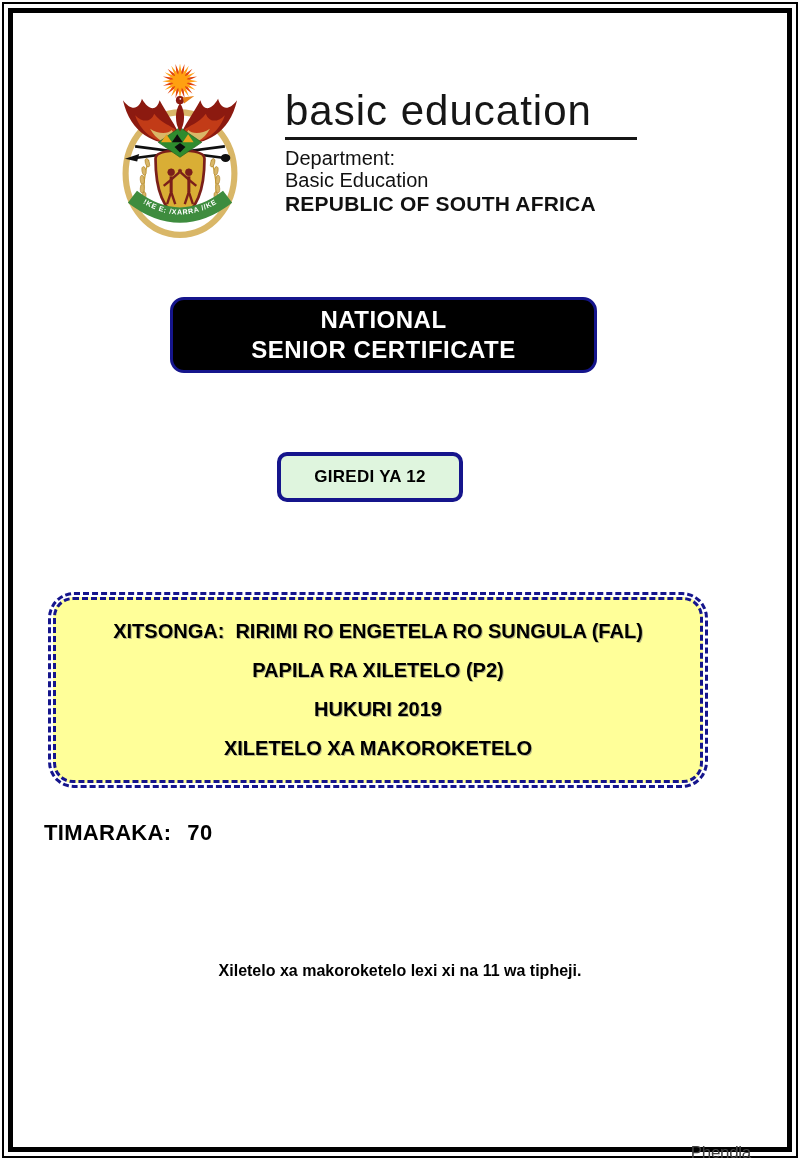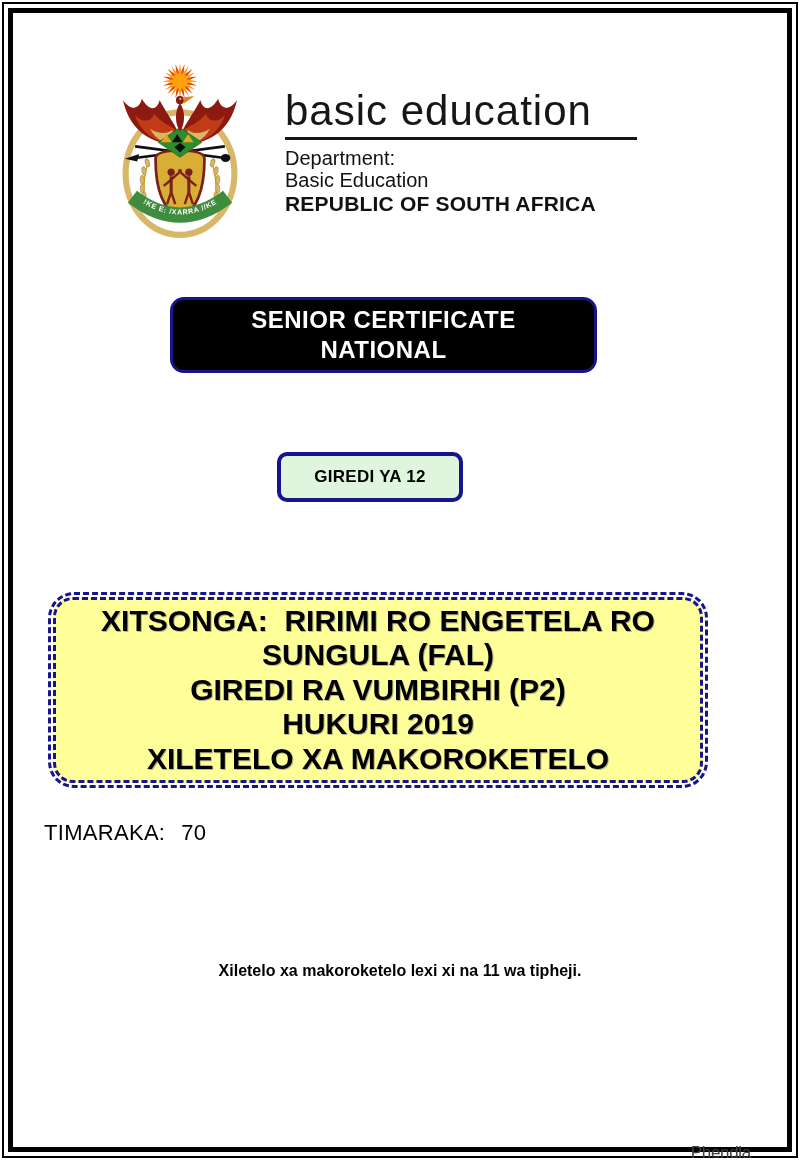--- a/index.html
+++ b/index.html
@@ -39,25 +39,25 @@
   .paper-box-outer{
     position:absolute;left:48px;top:592px;width:660px;height:196px;
     border:3px dashed #15158C;border-radius:26px;box-sizing:border-box;padding:2px;
   }
   .paper-box-inner{
     width:100%;height:100%;box-sizing:border-box;
     border:3px dashed #15158C;border-radius:20px;background:#FFFF99;
     display:flex;flex-direction:column;justify-content:space-evenly;align-items:center;
     padding:4px 10px;
   }
-  .paper-line{font-size:30px;font-weight:bold;white-space:pre-wrap;text-align:center;
+  .paper-line{font-size:20px;font-weight:bold;white-space:pre-wrap;text-align:center;
     text-shadow:1px 1px 0 rgba(120,120,120,0.55);}
 
   
-  .marks-row{position:absolute;left:44px;top:820px;font-size:22px;font-weight:normal;letter-spacing:0.3px;}
+  .marks-row{position:absolute;left:44px;top:820px;font-size:22px;font-weight:bold;letter-spacing:0.3px;}
   .marks-row .marks-value{margin-left:16px;}
 
   
   .note{position:absolute;left:0;top:962px;width:100%;text-align:center;
     font-size:16px;font-weight:bold;}
 
   
   .footer-left{position:absolute;left:44px;top:1122px;font-size:17px;letter-spacing:-0.3px;color:#111;}
   .footer-right{position:absolute;right:49px;top:1122px;font-size:17px;letter-spacing:-0.3px;color:#404040;margin-top:21px;}
 </style>
@@ -144,32 +144,32 @@
 
   <div class="brand-block">
     <div class="brand">basic education</div>
     <div class="brand-rule"></div>
     <div class="dept">Department:</div>
     <div class="dept">Basic Education</div>
     <div class="country">REPUBLIC OF SOUTH AFRICA</div>
   </div>
 
   <div class="nsc-banner">
+    <span>NATIONAL</span>
     <span>SENIOR CERTIFICATE</span>
-    <span>NATIONAL</span>
   </div>
 
   <div class="grade-box">
     <span>GIREDI YA 12</span>
   </div>
 
   <div class="paper-box-outer">
     <div class="paper-box-inner">
       <div class="paper-line">XITSONGA:  RIRIMI RO ENGETELA RO SUNGULA (FAL)</div>
-      <div class="paper-line">GIREDI RA VUMBIRHI (P2)</div>
+      <div class="paper-line">PAPILA RA XILETELO (P2)</div>
       <div class="paper-line">HUKURI 2019</div>
       <div class="paper-line">XILETELO XA MAKOROKETELO</div>
     </div>
   </div>
 
   <div class="marks-row">
     <span>TIMARAKA:</span><span class="marks-value">70</span>
   </div>
 
   <div class="note">Xiletelo xa makoroketelo lexi xi na 11 wa tipheji.</div>

